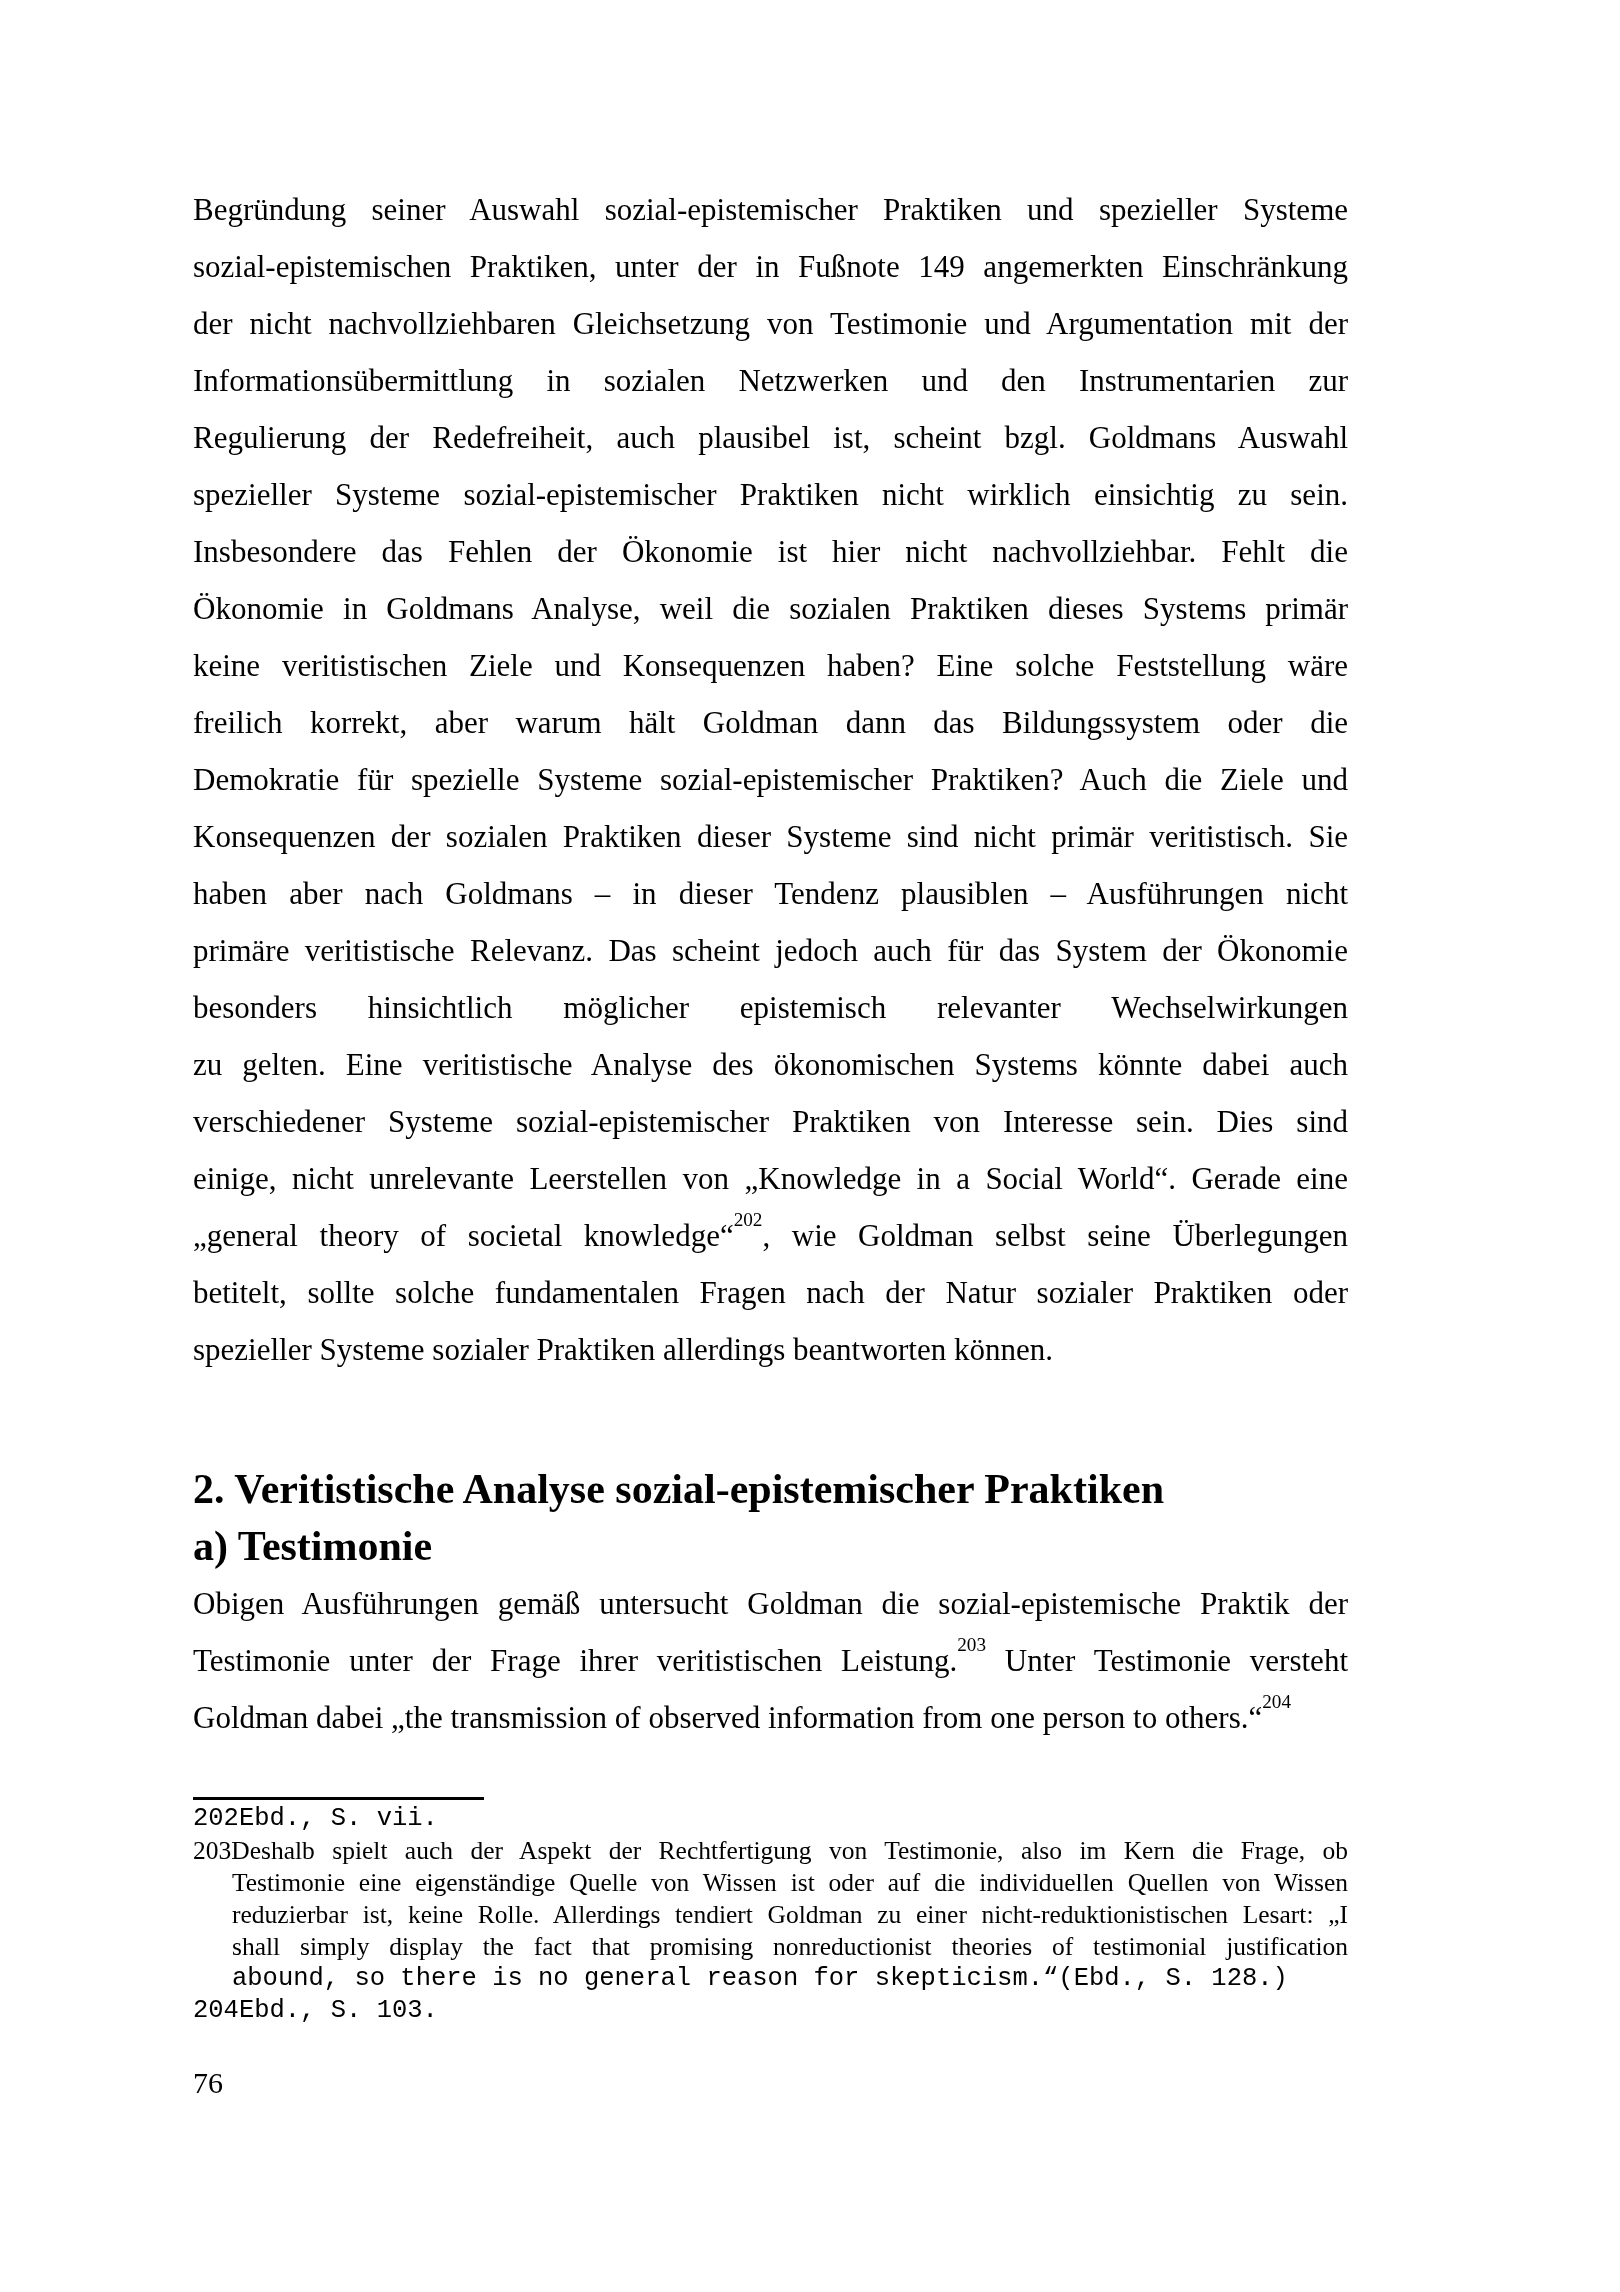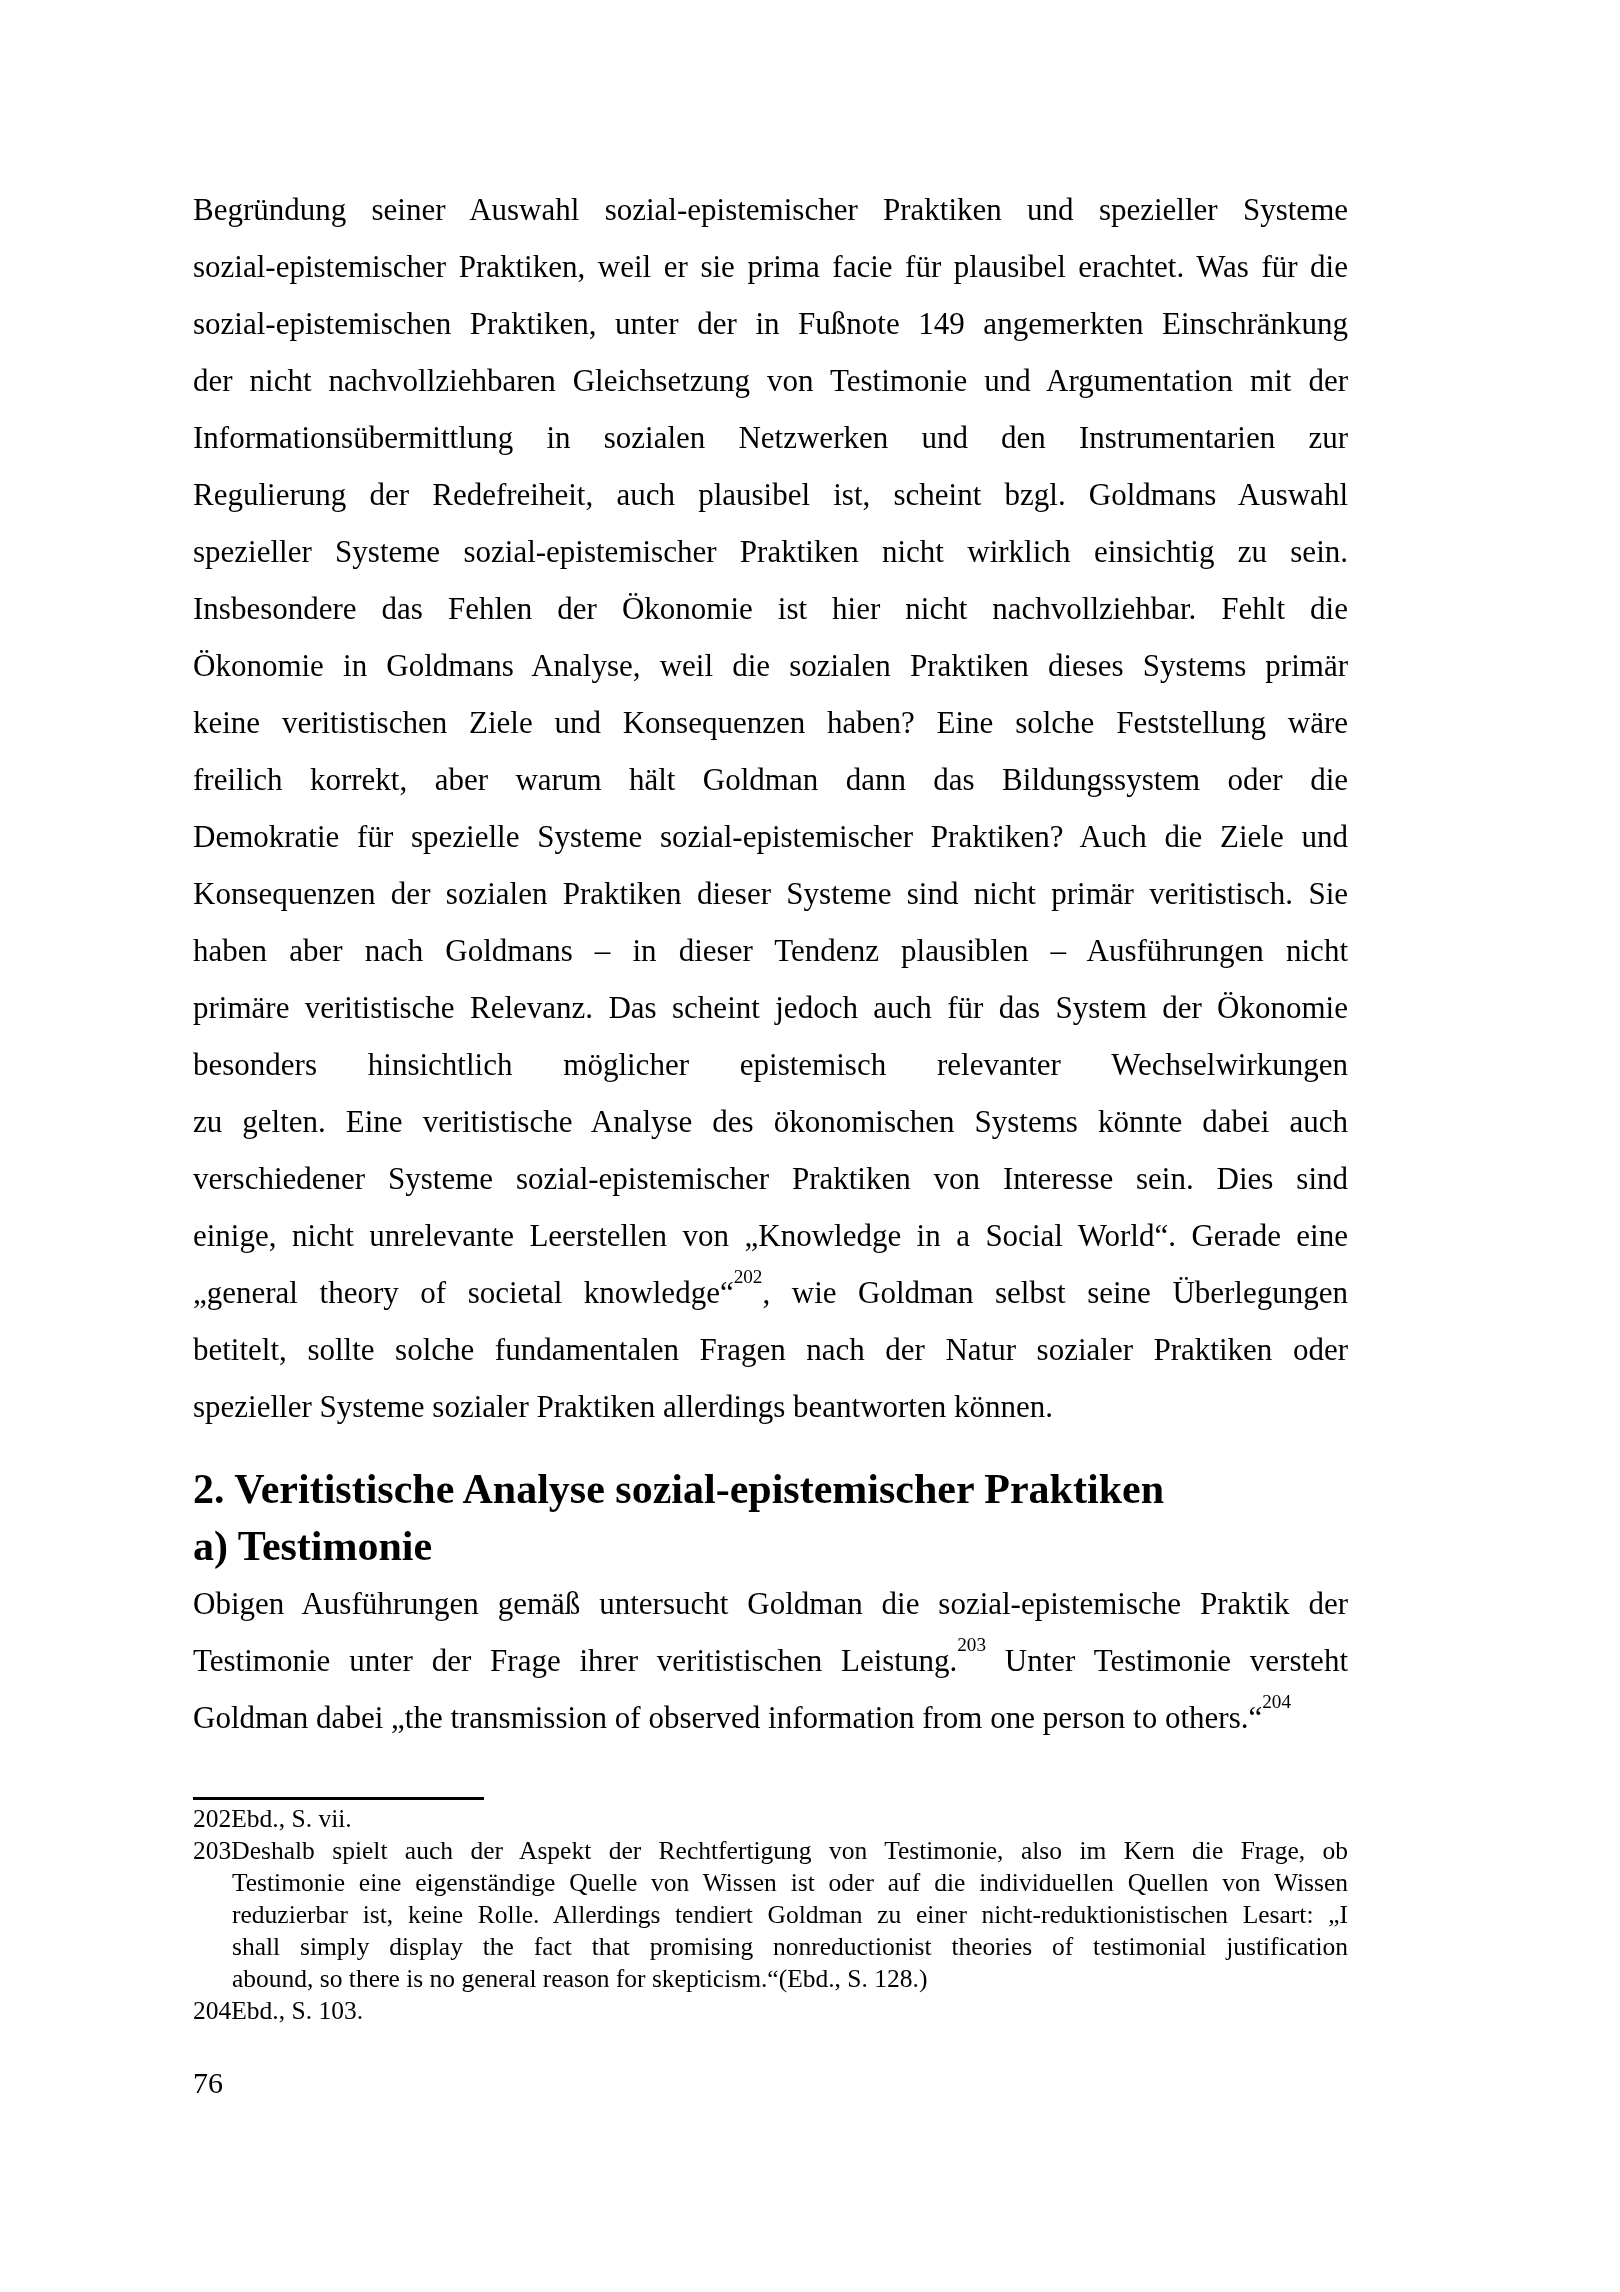--- a/index.html
+++ b/index.html
@@ -62,40 +62,40 @@
     line-height: 32px;
     height: 32px;
     text-align: justify;
     text-align-last: justify;
     text-justify: inter-word;
     overflow: hidden;
   }
   .footnotes .line.noslast {
     text-align: center;
     text-align-last: left;
+    font-family: Liberation Mono, monospace;
   }
   .footnotes .line.indent { padding-left: 39px; }
   .page-number {
     position: absolute;
     left: 193px;
     top: 2063px;
     width: 1155px;
     text-align: left;
     font-size: 30px;
     line-height: 39px;
   }
 </style>
 </head>
 <body>
 
 <div class="page">
 
   <div class="text-col para" style="top: 181px;">
       <div class="line">Begründung seiner Auswahl sozial-epistemischer Praktiken und spezieller Systeme</div>
-      <div class="line">sozial-epistemischer Praktiken, weil er sie prima facie für plausibel erachtet. Was für die</div>
       <div class="line">sozial-epistemischen Praktiken, unter der in Fußnote 149 angemerkten Einschränkung</div>
       <div class="line">der nicht nachvollziehbaren Gleichsetzung von Testimonie und Argumentation mit der</div>
       <div class="line">Informationsübermittlung in sozialen Netzwerken und den Instrumentarien zur</div>
       <div class="line">Regulierung der Redefreiheit, auch plausibel ist, scheint bzgl. Goldmans Auswahl</div>
       <div class="line">spezieller Systeme sozial-epistemischer Praktiken nicht wirklich einsichtig zu sein.</div>
       <div class="line">Insbesondere das Fehlen der Ökonomie ist hier nicht nachvollziehbar. Fehlt die</div>
       <div class="line">Ökonomie in Goldmans Analyse, weil die sozialen Praktiken dieses Systems primär</div>
       <div class="line">keine veritistischen Ziele und Konsequenzen haben? Eine solche Feststellung wäre</div>
       <div class="line">freilich korrekt, aber warum hält Goldman dann das Bildungssystem oder die</div>
       <div class="line">Demokratie für spezielle Systeme sozial-epistemischer Praktiken? Auch die Ziele und</div>

